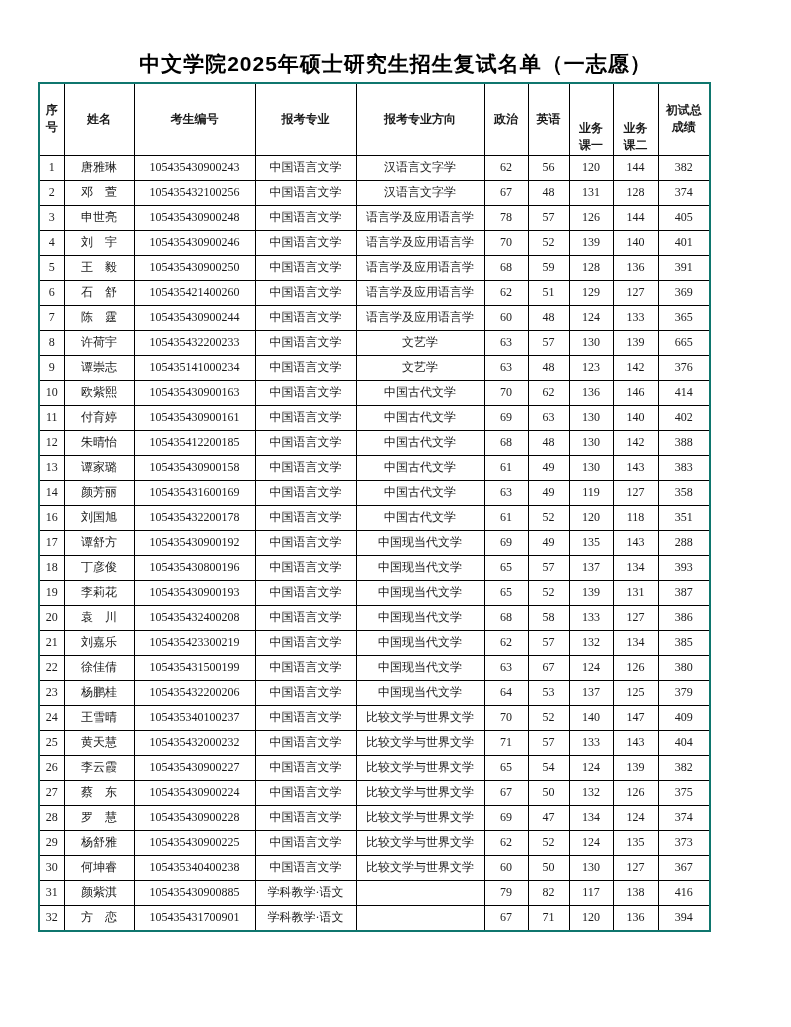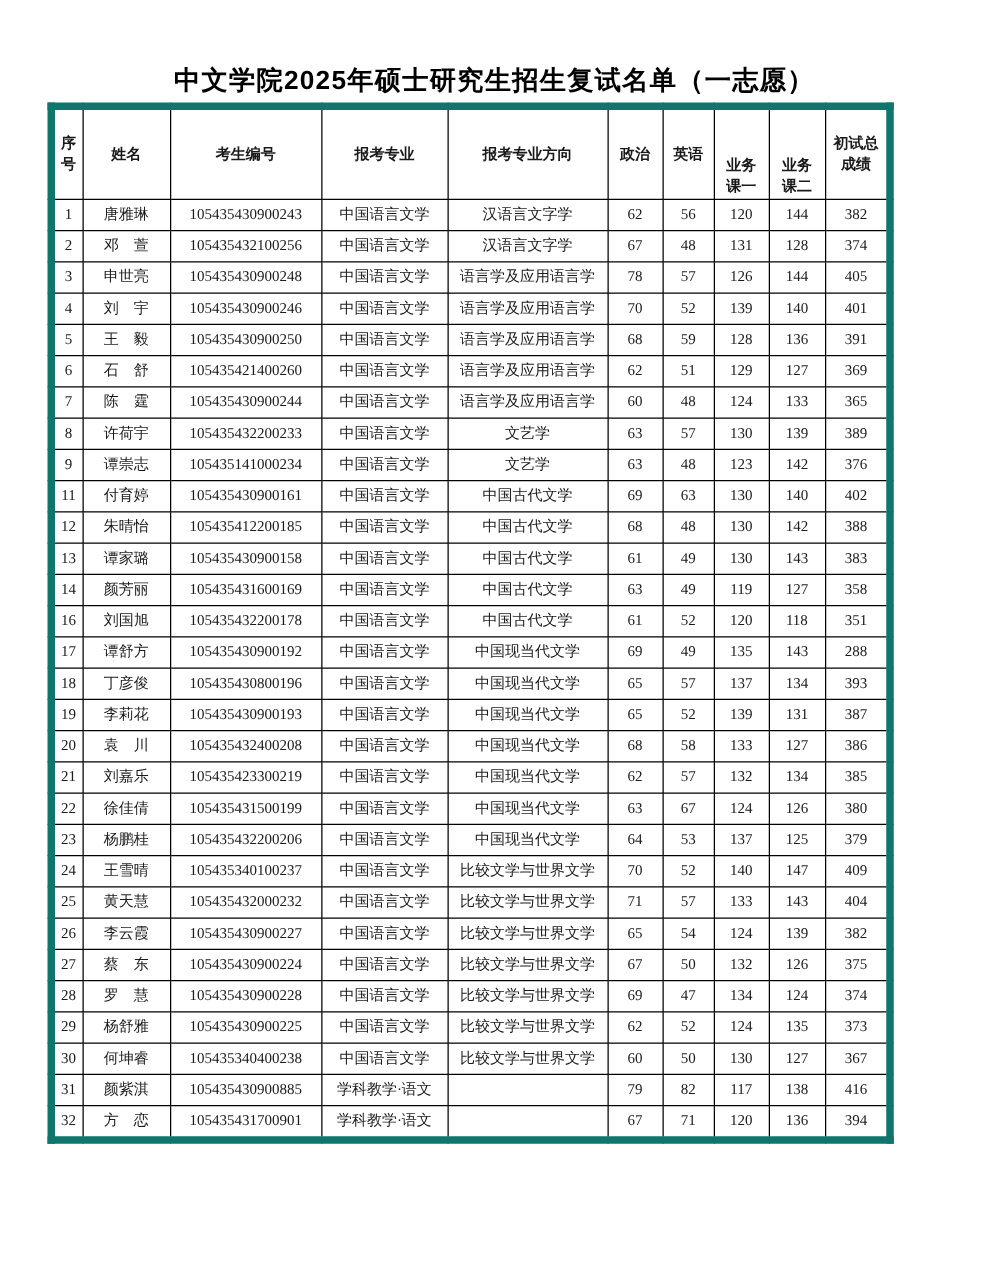--- a/index.html
+++ b/index.html
@@ -19,21 +19,21 @@
     font-size:21px;
     letter-spacing:1px;
     color:#000000;
     white-space:nowrap;
   }
   table.roster{
     position:absolute;top:82px;left:38px;
     width:671px;
     border-collapse:collapse;
     table-layout:fixed;
-    border:6px solid #0f766e;
+    border:2px solid #0f766e;
   }
   table.roster th, table.roster td{
     border:1px solid #000000;
     text-align:center;
     vertical-align:middle;
     padding:0 1px;
     overflow:hidden;
   }
   table.roster th{
     height:56px;
@@ -173,33 +173,45 @@
         <tr>
           <td>8</td>
           <td>许荷宇</td>
           <td>105435432200233</td>
           <td>中国语言文学</td>
           <td>文艺学</td>
           <td>63</td>
           <td>57</td>
           <td>130</td>
           <td>139</td>
-          <td>389</td>
+          <td>665</td>
         </tr>
         <tr>
           <td>9</td>
           <td>谭崇志</td>
           <td>105435141000234</td>
           <td>中国语言文学</td>
           <td>文艺学</td>
           <td>63</td>
           <td>48</td>
           <td>123</td>
           <td>142</td>
           <td>376</td>
+        </tr>
+        <tr>
+          <td>10</td>
+          <td>欧紫熙</td>
+          <td>105435430900163</td>
+          <td>中国语言文学</td>
+          <td>中国古代文学</td>
+          <td>70</td>
+          <td>62</td>
+          <td>136</td>
+          <td>146</td>
+          <td>414</td>
         </tr>
         <tr>
           <td>11</td>
           <td>付育婷</td>
           <td>105435430900161</td>
           <td>中国语言文学</td>
           <td>中国古代文学</td>
           <td>69</td>
           <td>63</td>
           <td>130</td>

